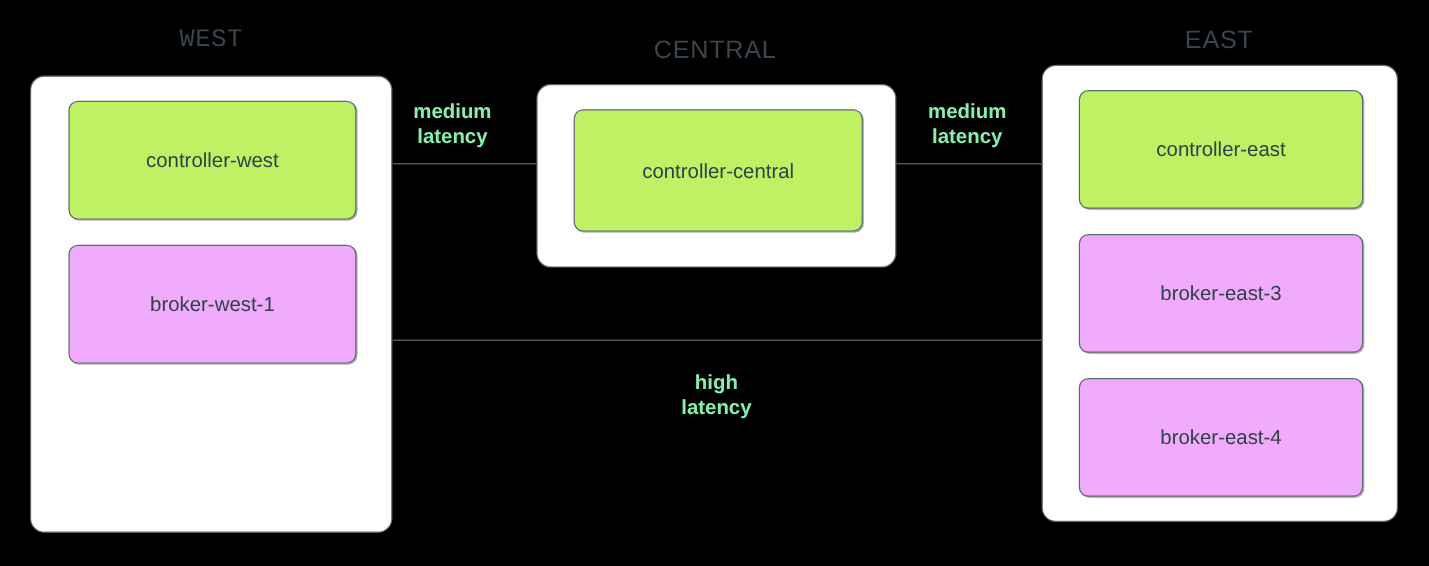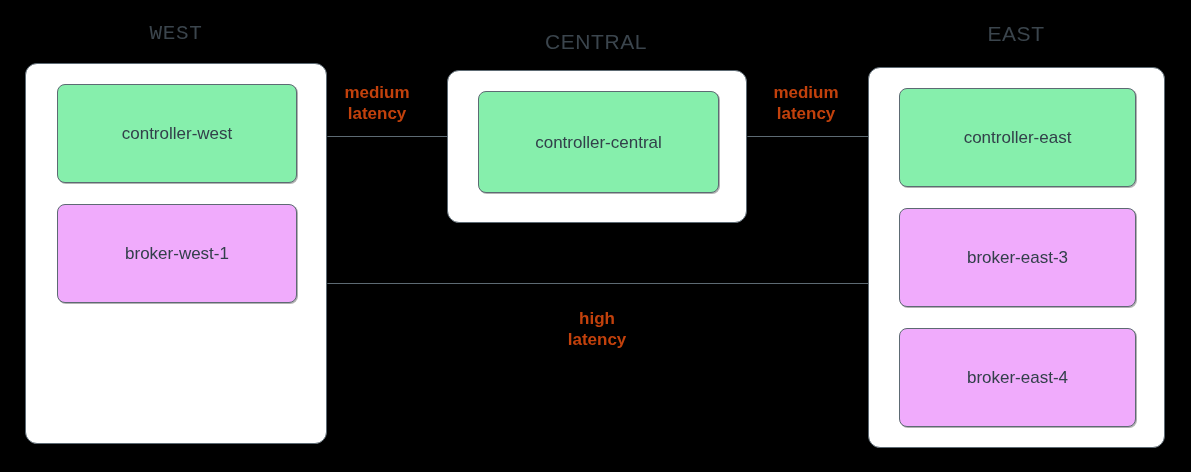--- a/index.html
+++ b/index.html
@@ -47,34 +47,34 @@
     border-radius: 8px;
     display: flex;
     align-items: center;
     justify-content: center;
     font-size: 17px;
     color: #32404a;
     line-height: 1;
     white-space: nowrap;
     box-shadow: 1px 1px 0 rgba(0,0,0,0.30);
   }
-  .node.controller { background: #86efac; }
+  .node.controller { background: #bef264; }
   .node.broker     { background: #f0abfc; }
 
   
   .link-line {
     position: absolute;
     height: 1px;
     background: #5d6a73;
   }
 
   
   .latency-label {
     position: absolute;
-    color: #c2410c;
+    color: #86efac;
     font-size: 17px;
     font-weight: bold;
     text-align: center;
     line-height: 1.25;
     white-space: nowrap;
   }
 </style>
 </head>
 <body>
 
@@ -113,21 +113,21 @@
   <div class="region-title" style="left:496px; top:31px; width:200px;">CENTRAL</div>
 
   <div class="region-box" style="left:447px; top:70px; width:300px; height:153px;">
     <div class="node controller" style="left:30px; top:20px; width:241px; height:102px;">
       <span>controller-central</span>
     </div>
   </div>
 
   <div class="region-title" style="left:916px; top:23px; width:200px;">EAST</div>
 
-  <div class="region-box" style="left:868px; top:67px; width:297px; height:381px;">
+  <div class="region-box" style="left:868px; top:54px; width:297px; height:381px;">
     <div class="node controller" style="left:30px; top:20px; width:237px; height:99px;">
       <span>controller-east</span>
     </div>
     <div class="node broker" style="left:30px; top:140px; width:237px; height:99px;">
       <span>broker-east-3</span>
     </div>
     <div class="node broker" style="left:30px; top:260px; width:237px; height:99px;text-align:center;">
       <span>broker-east-4</span>
     </div>
   </div>

